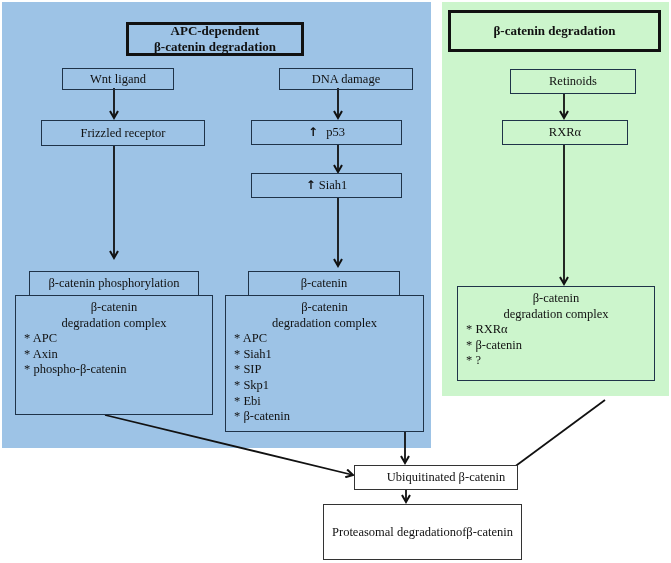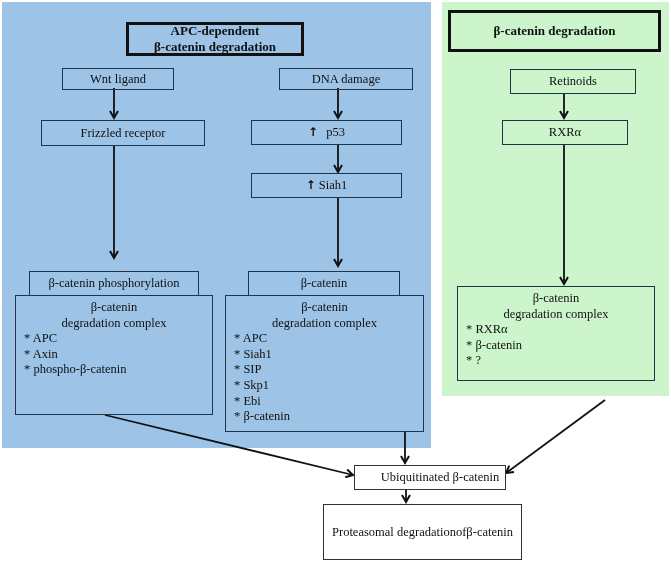--- a/index.html
+++ b/index.html
@@ -110,21 +110,21 @@
 <div class="complex" style="left:457px;top:286px;width:198px;height:95px;">
   <div class="head">β-catenin</div>
   <div class="head">degradation complex</div>
   <ul>
     <li>RXRα</li>
     <li>β-catenin</li>
     <li>?</li>
   </ul>
 </div>
 
-<div class="box white" style="left:354px;top:465px;width:152px;height:25px;padding-left:20px;">
+<div class="box white" style="left:354px;top:465px;width:164px;height:25px;padding-left:20px;">
   <span>Ubiquitinated β-catenin</span>
 </div>
 <div class="box white" style="left:323px;top:504px;width:199px;height:56px;">
   <div class="col">
     <span>Proteasomal degradation</span>
     <span>of</span>
     <span>β-catenin</span>
   </div>
 </div>
 

